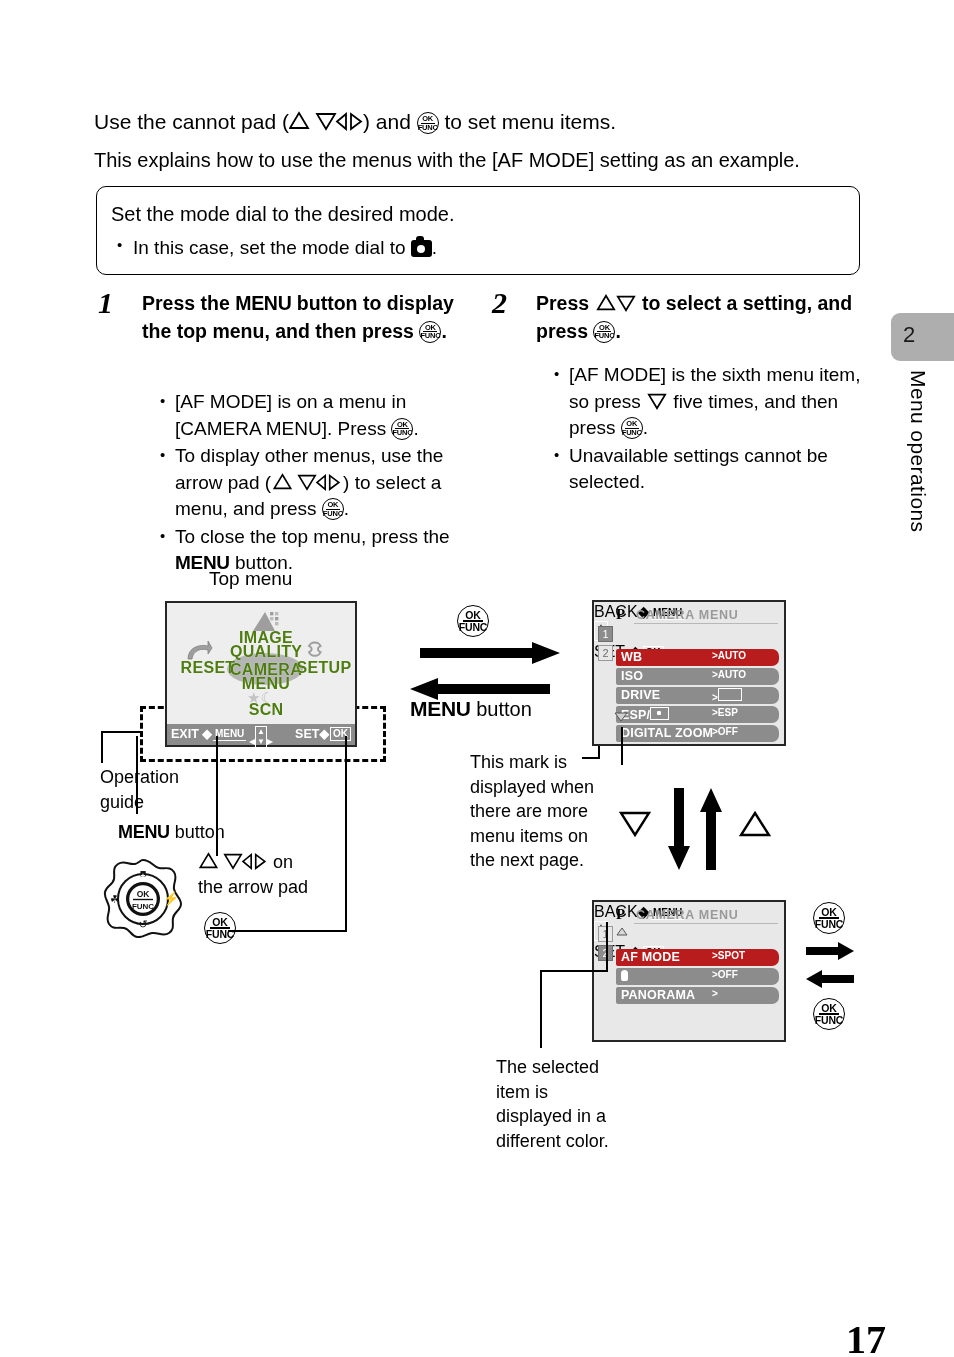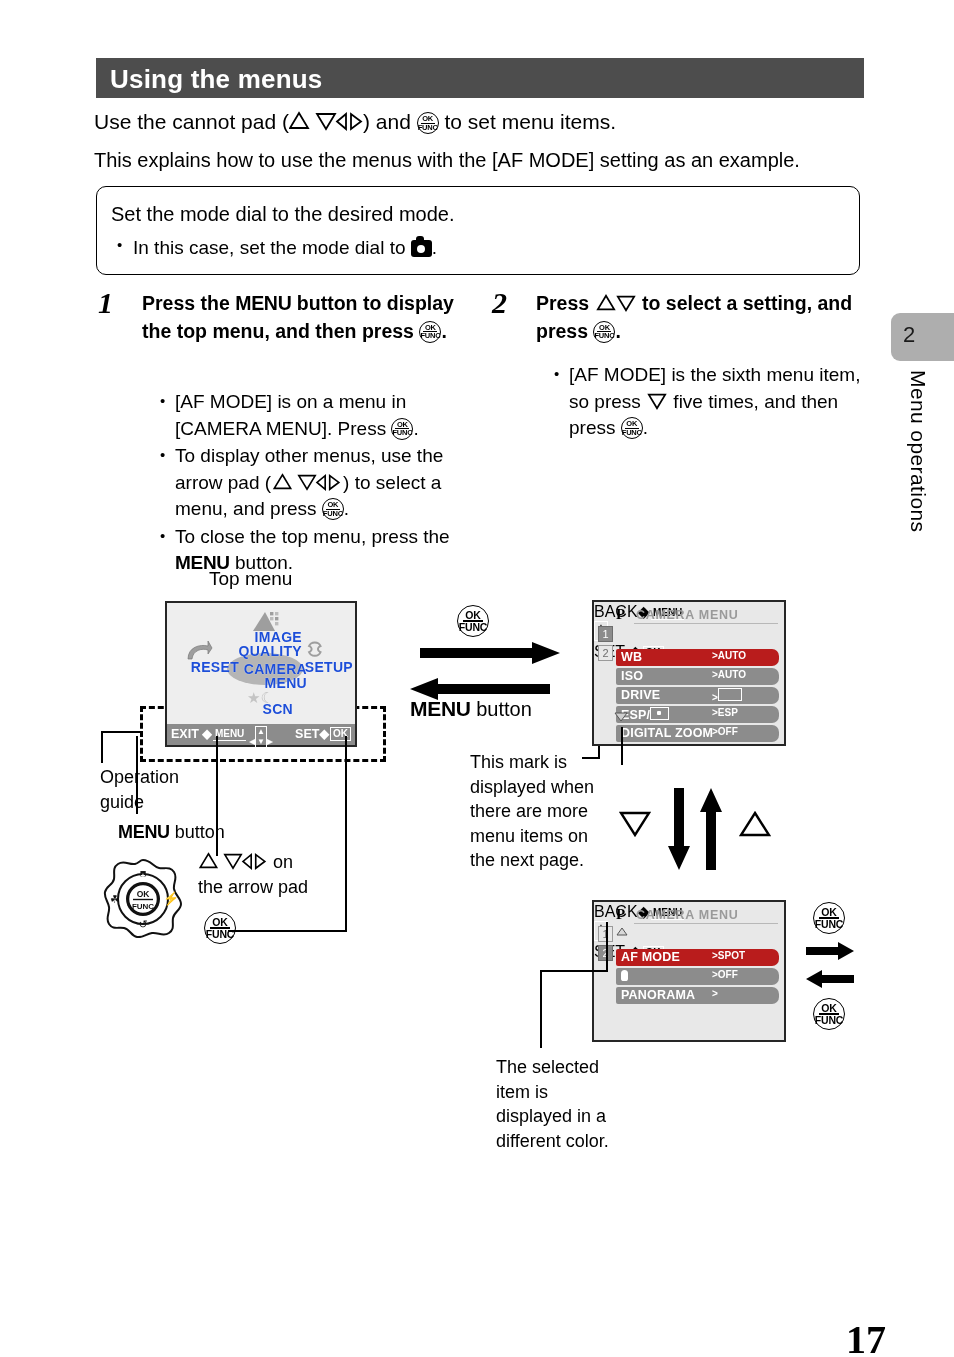--- a/index.html
+++ b/index.html
@@ -64,21 +64,21 @@
   .lcd .bar .bl{position:absolute;left:4px;top:2px;font-size:12.5px;font-weight:bold;color:#fff;}
   .lcd .bar .br{position:absolute;right:4px;top:2px;font-size:12.5px;font-weight:bold;color:#fff;}
   .lcd .bar .bc{position:absolute;left:50%;top:2px;transform:translateX(-50%);font-size:12px;color:#fff;}
   .kchip{display:inline-block;border:1.4px solid #fff;padding:0 2px;font-size:10px;line-height:12px;
          font-weight:bold;vertical-align:1px;margin-left:1px;}
   .kchip.ul{border:none;border-bottom:1.6px solid #fff;}
 
   
   #topmenu{left:165px;top:601px;width:192px;height:146px;}
   .tm-label{position:absolute;left:209px;top:568px;font-size:19px;}
-  .tm-item{position:absolute;text-align:right;color:#1d4ed8;font-weight:bold;font-size:14px;
+  .tm-item{position:absolute;text-align:center;color:#4d7c0f;font-weight:bold;font-size:16px;
            line-height:13.5px;letter-spacing:.3px;text-shadow:0 0 1px #fff;}
   .tm-reset{left:10px;top:58px;width:62px;}
   .tm-iq{left:63px;top:28px;width:72px;}
   .tm-cam{left:58px;top:60px;width:82px;}
   .tm-setup{left:128px;top:58px;width:58px;}
   .tm-scn{left:72px;top:100px;width:54px;}
   .camblob{position:absolute;left:60px;top:50px;width:76px;height:32px;background:#b5b5b5;border-radius:50%;}
   .arrowback{position:absolute;left:16px;top:36px;width:30px;height:22px;}
   .wrench{position:absolute;left:140px;top:34px;font-size:21px;color:#9e9e9e;font-weight:bold;}
   .iqico{position:absolute;left:82px;top:6px;width:34px;height:24px;}
@@ -124,23 +124,20 @@
   .pnum{position:absolute;right:68px;top:1278px;font-size:40px;font-weight:bold;font-family:"Liberation Serif",serif;margin-top:38px;}
 
   svg{display:block;}
   .lead{position:absolute;background:#000;}
 </style>
 </head>
 <body>
 
 <div class="pg">
 
-  <div class="hdr">
-    <div class="hdr-t">Using the menus</div>
-  </div>
 
   <div class="intro1">
     <span>Use the cannot pad (</span><span class="trih"><svg width="74" height="22" viewBox="0 0 74 22">
           <polygon points="10,3 19,18 1,18" fill="none" stroke="#000" stroke-width="1.8"></polygon>
           <polygon points="28,4 46,4 37,19" fill="none" stroke="#000" stroke-width="1.8"></polygon>
           <polygon points="57,4 57,19 48,11.5" fill="none" stroke="#000" stroke-width="1.8"></polygon>
           <polygon points="62,4 62,19 72,11.5" fill="none" stroke="#000" stroke-width="1.8"></polygon>
         </svg></span><span>) and </span><span class="okf"><i class="a">OK</i><i class="b">FUNC</i></span><span> to set menu items.</span>
   </div>
 
@@ -175,20 +172,21 @@
     <div class="head">
       <span>Press </span><span class="trih"><svg width="42" height="20" viewBox="0 0 44 22">
             <polygon points="11,3 20,18 2,18" fill="none" stroke="#000" stroke-width="1.9"></polygon>
             <polygon points="24,4 42,4 33,19" fill="none" stroke="#000" stroke-width="1.9"></polygon>
           </svg></span><span> to select a setting, and press </span><span class="okf"><i class="a">OK</i><i class="b">FUNC</i></span><span>.</span>
     </div>
     <ul>
       <li><span>[AF MODE] is the sixth menu item, so press </span><span class="trih"><svg width="22" height="20" viewBox="0 0 22 22">
               <polygon points="2,4 20,4 11,19" fill="none" stroke="#000" stroke-width="1.9"></polygon>
             </svg></span><span> five times, and then press </span><span class="okf"><i class="a">OK</i><i class="b">FUNC</i></span><span>.</span></li>
+      <li>Unavailable settings cannot be selected.</li>
     </ul>
   </div>
 
   <div class="tab">
     <span>2</span>
   </div>
   <div class="tabtxt">Menu operations</div>
 
   <div class="tm-label">Top menu</div>
   <div class="dashbox"></div>

